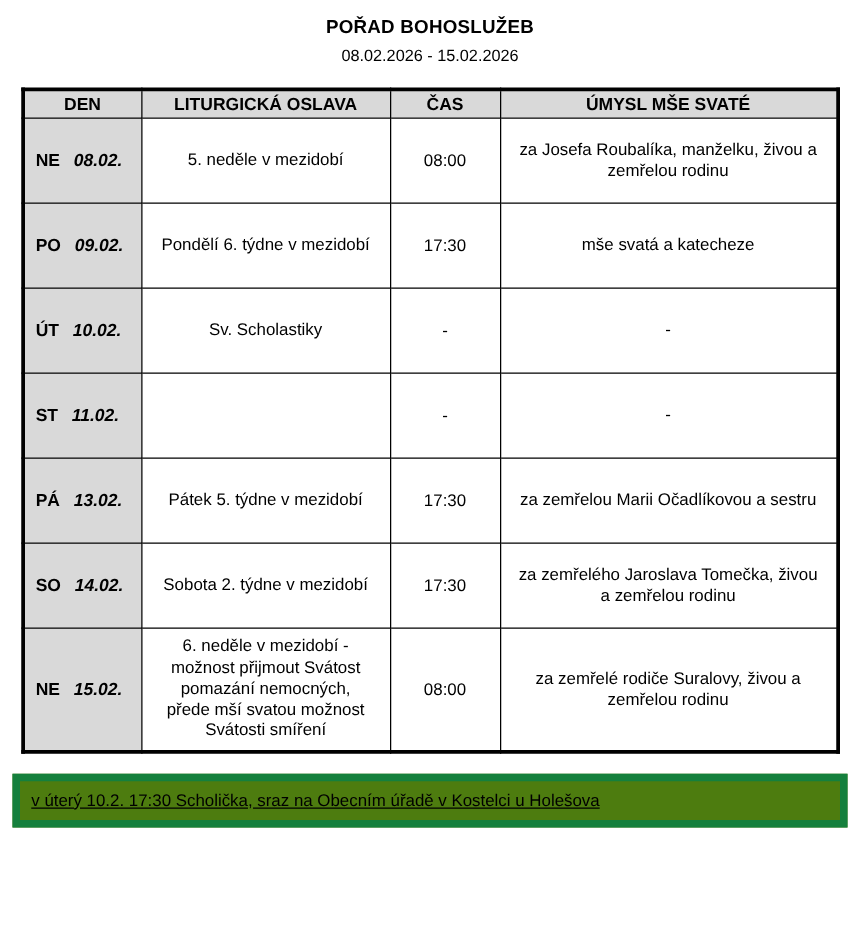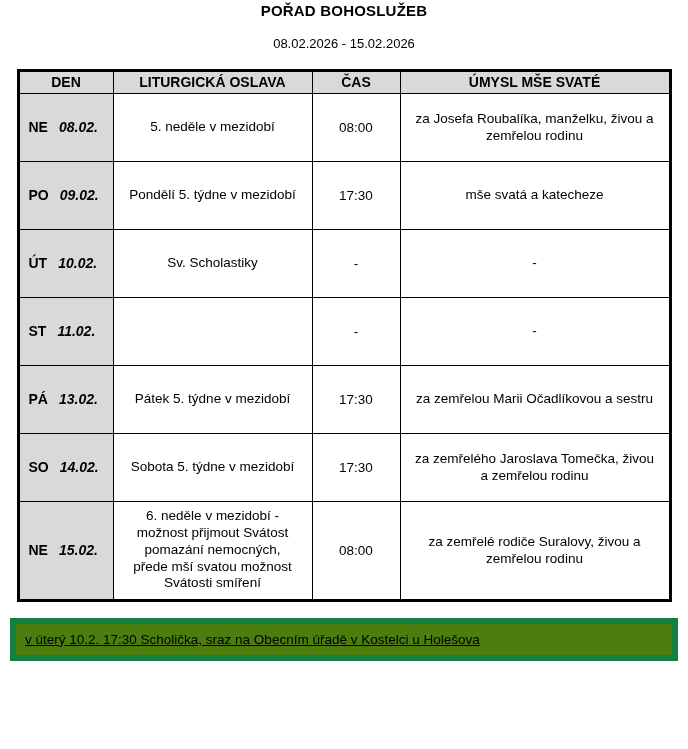--- a/index.html
+++ b/index.html
@@ -2,26 +2,26 @@
 <html><head>
 <meta charset="utf-8">
 <style>
   * { box-sizing: border-box; margin: 0; padding: 0; }
   html, body {
     width: 688px; height: 749px;
     background: #ffffff; color: #000000;
     font-family: "Liberation Sans", sans-serif;
     overflow: hidden;
   }
-  .page { }
+  .page { padding-top: 11px; }
 
   .header { text-align: center; line-height: 1.45; }
   .title    { font-size: 15px; font-weight: bold; letter-spacing: .2px; }
   .subtitle { font-size: 14px; font-weight: bold; letter-spacing: .2px; }
-  .date-range { font-size: 13px; margin-top: 13px; }
+  .date-range { font-size: 13px; margin-top: 3px; }
 
   table.schedule {
     border-collapse: collapse;
     table-layout: fixed;
     width: 652px;
     margin: 15px auto 2px auto;
     border: 3px solid #000;
   }
   .schedule th, .schedule td { border: 1px solid #000; vertical-align: middle; }
 
@@ -87,21 +87,21 @@
     </thead>
     <tbody>
       <tr>
         <td class="day"><span>NE</span><span class="date">08.02.</span></td>
         <td class="celebration">5. neděle v mezidobí</td>
         <td class="time">08:00</td>
         <td class="intention">za Josefa Roubalíka, manželku, živou a zemřelou rodinu</td>
       </tr>
       <tr>
         <td class="day"><span>PO</span><span class="date">09.02.</span></td>
-        <td class="celebration">Pondělí 5. týdne v mezidobí</td>
+        <td class="celebration">Pondělí 6. týdne v mezidobí</td>
         <td class="time">17:30</td>
         <td class="intention">mše svatá a katecheze</td>
       </tr>
       <tr>
         <td class="day"><span>ÚT</span><span class="date">10.02.</span></td>
         <td class="celebration">Sv. Scholastiky</td>
         <td class="time">-</td>
         <td class="intention">-</td>
       </tr>
       <tr>
@@ -111,21 +111,21 @@
         <td class="intention">-</td>
       </tr>
       <tr>
         <td class="day"><span>PÁ</span><span class="date">13.02.</span></td>
         <td class="celebration">Pátek 5. týdne v mezidobí</td>
         <td class="time">17:30</td>
         <td class="intention">za zemřelou Marii Očadlíkovou a sestru</td>
       </tr>
       <tr>
         <td class="day"><span>SO</span><span class="date">14.02.</span></td>
-        <td class="celebration">Sobota 5. týdne v mezidobí</td>
+        <td class="celebration">Sobota 2. týdne v mezidobí</td>
         <td class="time">17:30</td>
         <td class="intention">za zemřelého Jaroslava Tomečka, živou a zemřelou rodinu</td>
       </tr>
       <tr class="tall">
         <td class="day"><span>NE</span><span class="date">15.02.</span></td>
         <td class="celebration">6. neděle v mezidobí - možnost přijmout Svátost pomazání nemocných, přede mší svatou možnost Svátosti smíření</td>
         <td class="time">08:00</td>
         <td class="intention">za zemřelé rodiče Suralovy, živou a zemřelou rodinu</td>
       </tr>
     </tbody>

